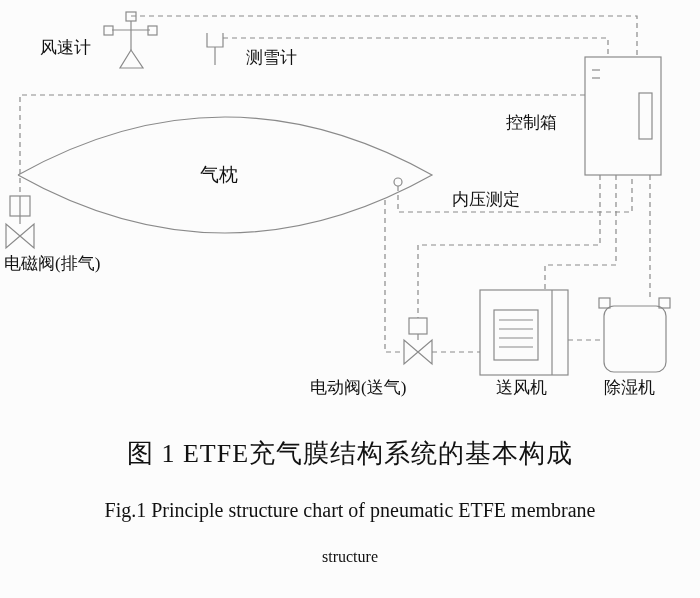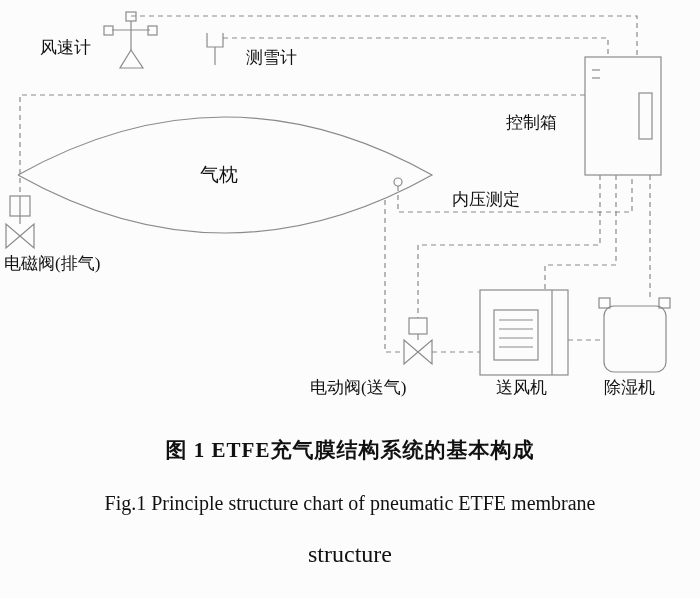--- a/index.html
+++ b/index.html
@@ -14,31 +14,31 @@
   svg{display:block;}
   svg text{
     font-family:"Liberation Serif","DejaVu Serif",serif;
     fill:#111;
   }
   .lbl{font-size:17px;}
   .lbl-big{font-size:19px;}
   .caption{width:700px;text-align:center;}
   .caption-zh{
     margin-top:16px;
-    font-size:21px;
-    font-weight:bold;
+    font-size:26px;
+    font-weight:normal;
     letter-spacing:1px;
   }
   .caption-en{
     margin-top:28px;
     font-size:20px;
   }
   .caption-en2{
     margin-top:26px;
-    font-size:24px;
+    font-size:16px;
   }
 </style>
 </head>
 <body>
 
 <div class="figure">
 
   <svg width="700" height="420" viewBox="0 0 700 420">
 
     <g stroke="#8a8a8a" stroke-width="1.2" fill="none" stroke-dasharray="5 4">

